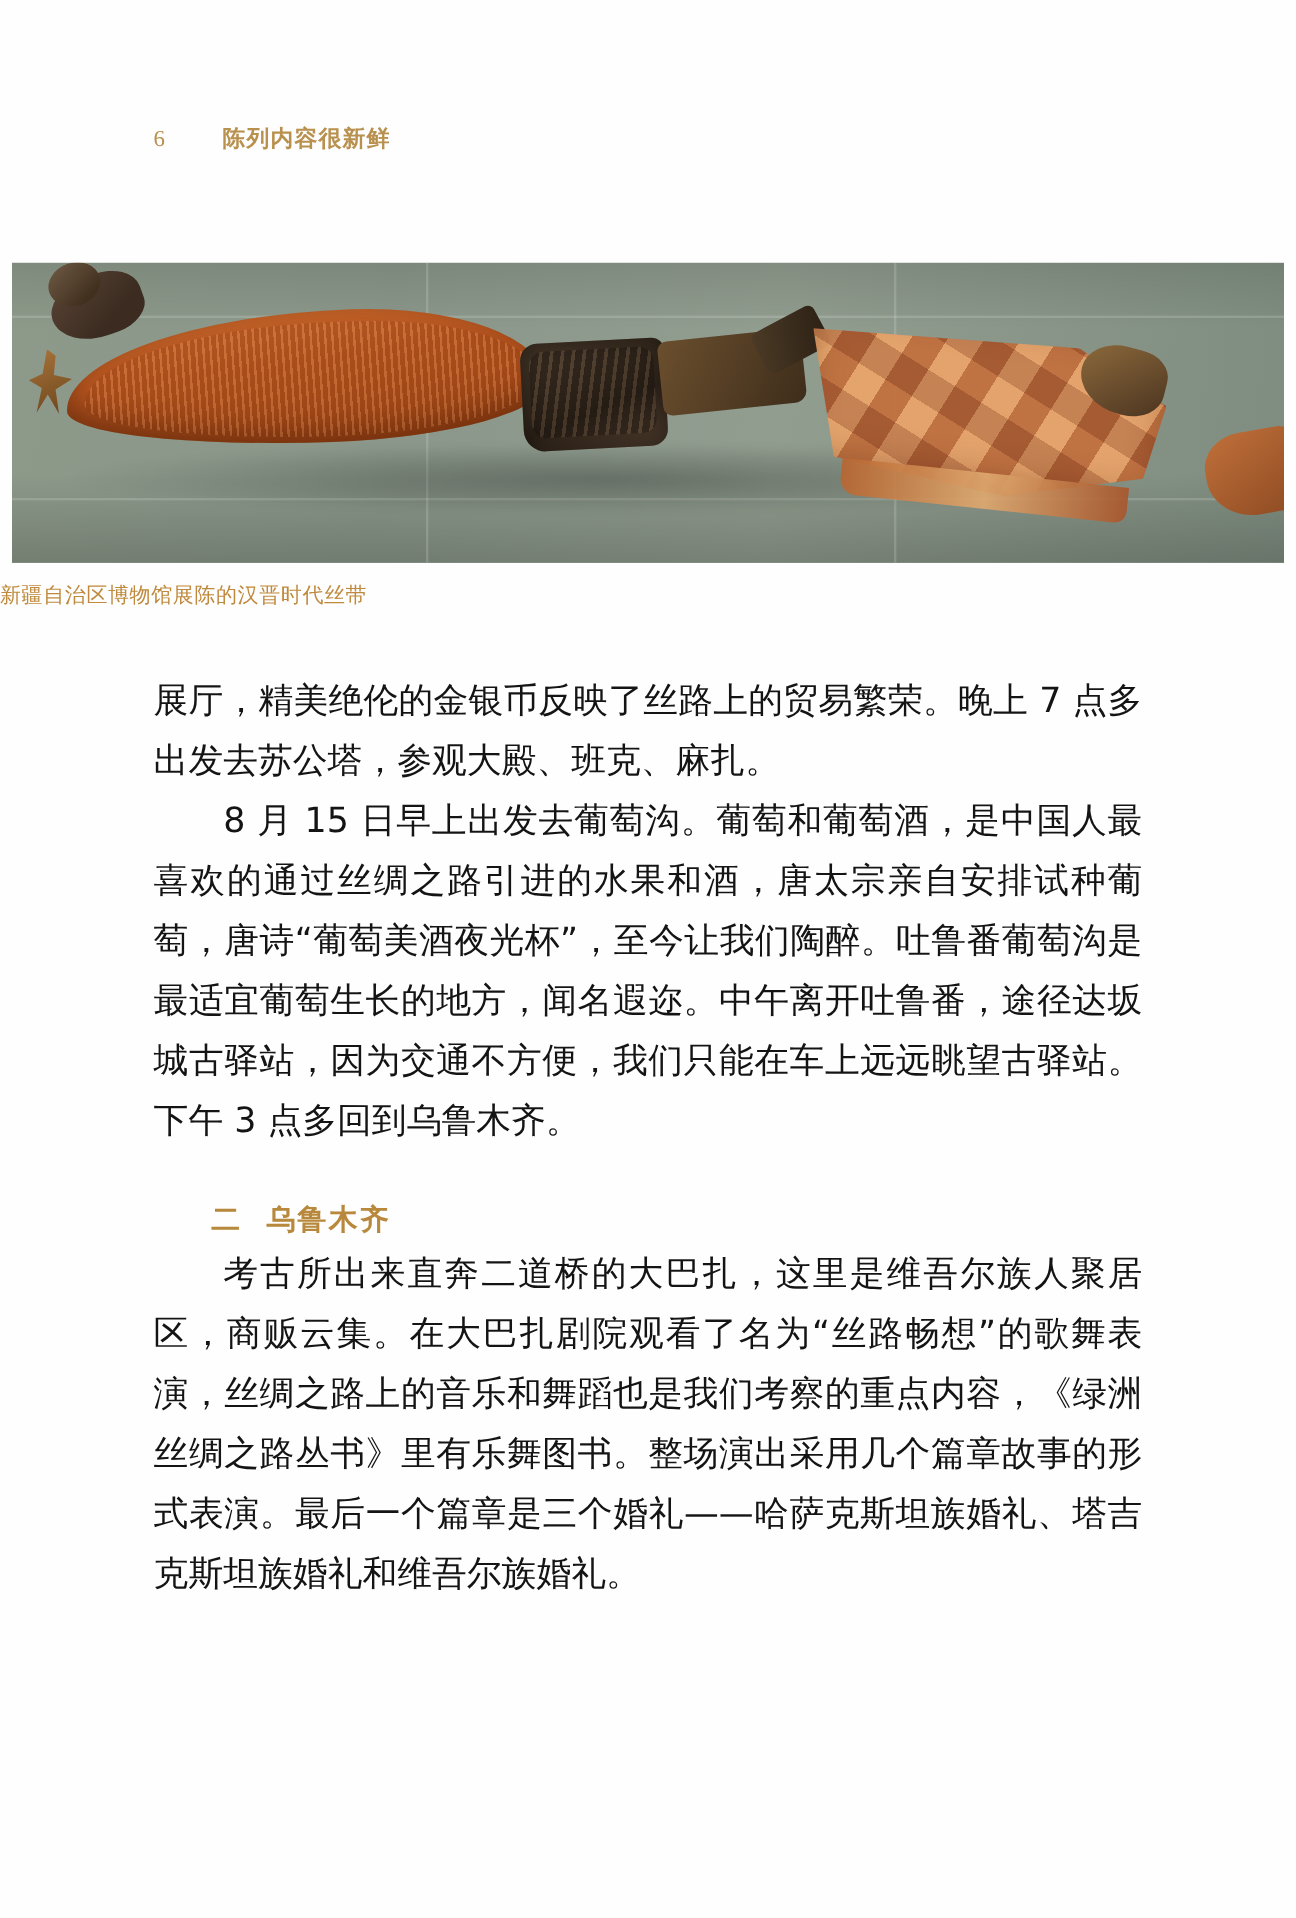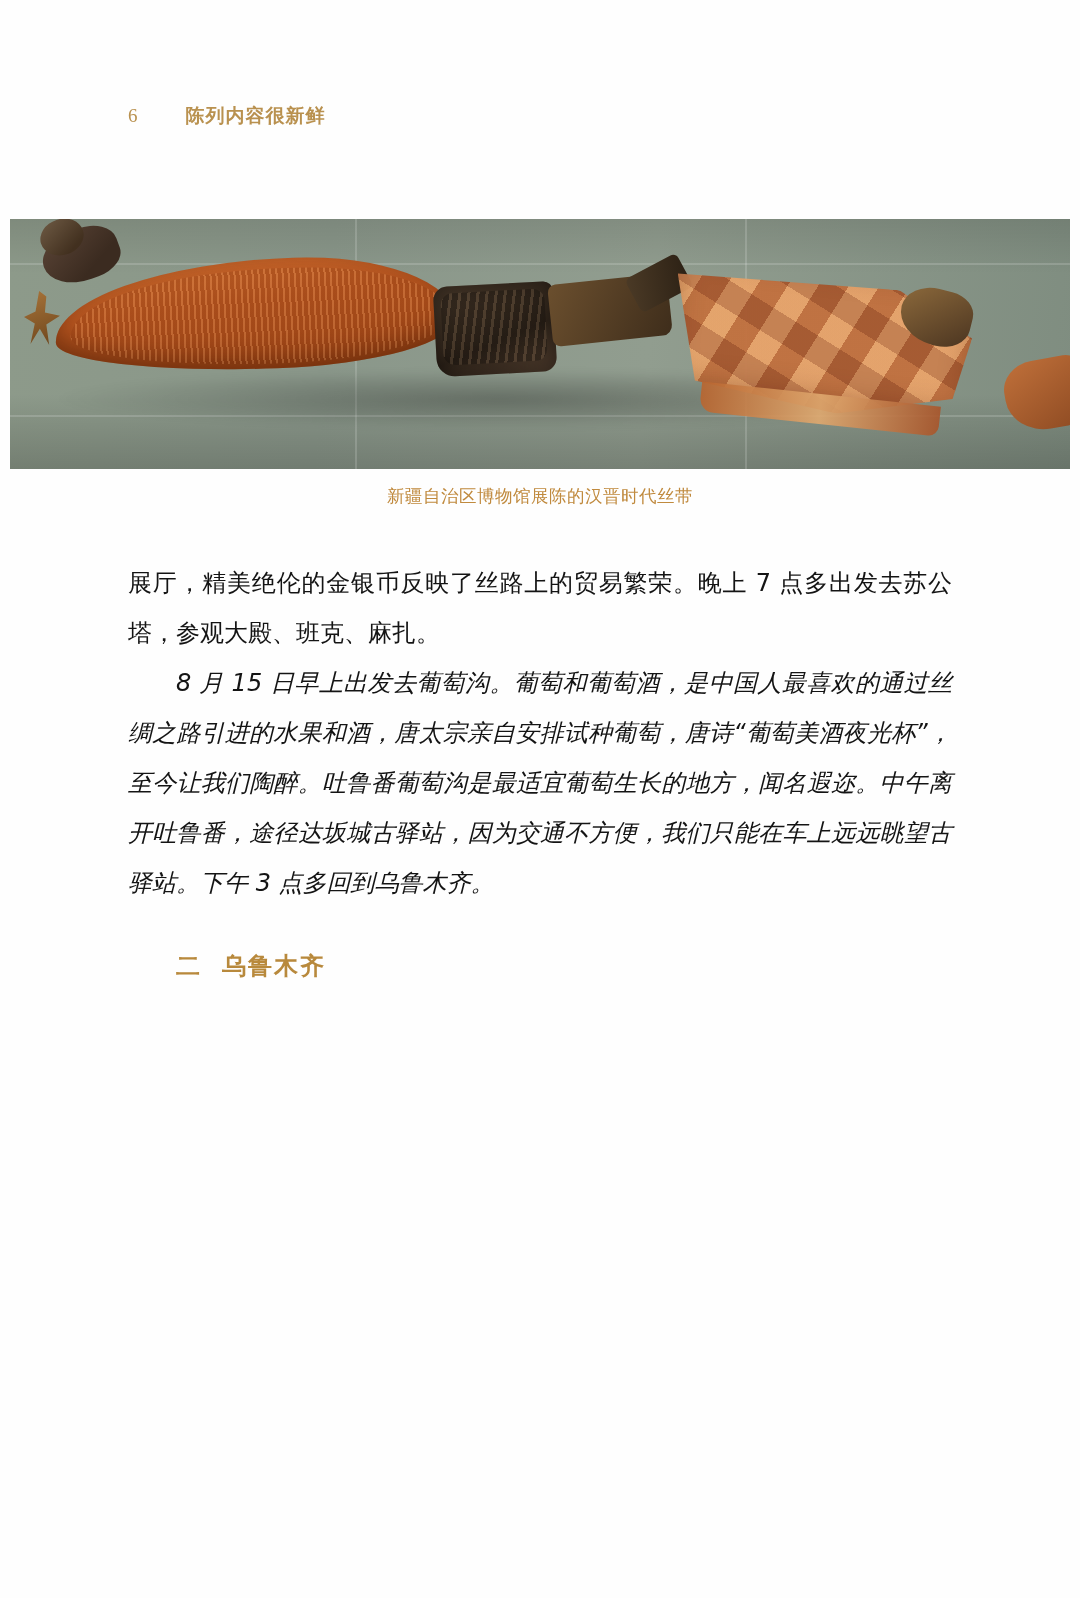--- a/index.html
+++ b/index.html
@@ -183,44 +183,44 @@
     left: 40px; top: 150px;
     width: 900px; height: 60px;
     background: radial-gradient(ellipse at center, rgba(0,0,0,0.28) 0%, rgba(0,0,0,0) 70%);
     filter: blur(3px);
   }
 
   .caption {
     position: absolute;
     left: 0; right: 0;
     top: 484px;
-    text-align: center;
+    text-align: left;
     font-size: 17.5px;
     color: #c08a3e;
     font-family: "DejaVu Sans", sans-serif;
     letter-spacing: .5px;
   }
 
   
   .body {
     position: absolute;
     left: 128px;
     top: 558px;
     width: 824px;
   }
   p {
     margin: 0 0 0 0;
-    font-size: 24px;
+    font-size: 29px;
     line-height: 50px;
     text-align: justify;
     text-justify: inter-ideograph;
     font-family: "DejaVu Sans", "Liberation Sans", sans-serif;
     color: #141414;
   }
-  p.indent { text-indent: 2em; font-style: italic; }
+  p.indent { text-indent: 2em; }
   .section-title {
     margin: 42px 0 4px 0;
     font-size: 24px;
     color: #b8893c;
     font-weight: 700;
     font-family: "DejaVu Sans", sans-serif;
     text-indent: 2em;
     letter-spacing: 2px;
   }
   .section-title .num { margin-right: 20px; }
@@ -262,15 +262,16 @@
   <div class="caption">新疆自治区博物馆展陈的汉晋时代丝带</div>
 
   <div class="body">
     <p>展厅，精美绝伦的金银币反映了丝路上的贸易繁荣。晚上 7 点多出发去苏公塔，参观大殿、班克、麻扎。</p>
     <p class="indent">8 月 15 日早上出发去葡萄沟。葡萄和葡萄酒，是中国人最喜欢的通过丝绸之路引进的水果和酒，唐太宗亲自安排试种葡萄，唐诗“葡萄美酒夜光杯”，至今让我们陶醉。吐鲁番葡萄沟是最适宜葡萄生长的地方，闻名遐迩。中午离开吐鲁番，途径达坂城古驿站，因为交通不方便，我们只能在车上远远眺望古驿站。下午 3 点多回到乌鲁木齐。</p>
 
     <div class="section-title">
       <span class="num">二</span><span>乌鲁木齐</span>
     </div>
 
+    <p class="indent">考古所出来直奔二道桥的大巴扎，这里是维吾尔族人聚居区，商贩云集。在大巴扎剧院观看了名为“丝路畅想”的歌舞表演，丝绸之路上的音乐和舞蹈也是我们考察的重点内容，《绿洲丝绸之路丛书》里有乐舞图书。整场演出采用几个篇章故事的形式表演。最后一个篇章是三个婚礼——哈萨克斯坦族婚礼、塔吉克斯坦族婚礼和维吾尔族婚礼。</p>
   </div>
 
 </div>
 
 </body></html>

